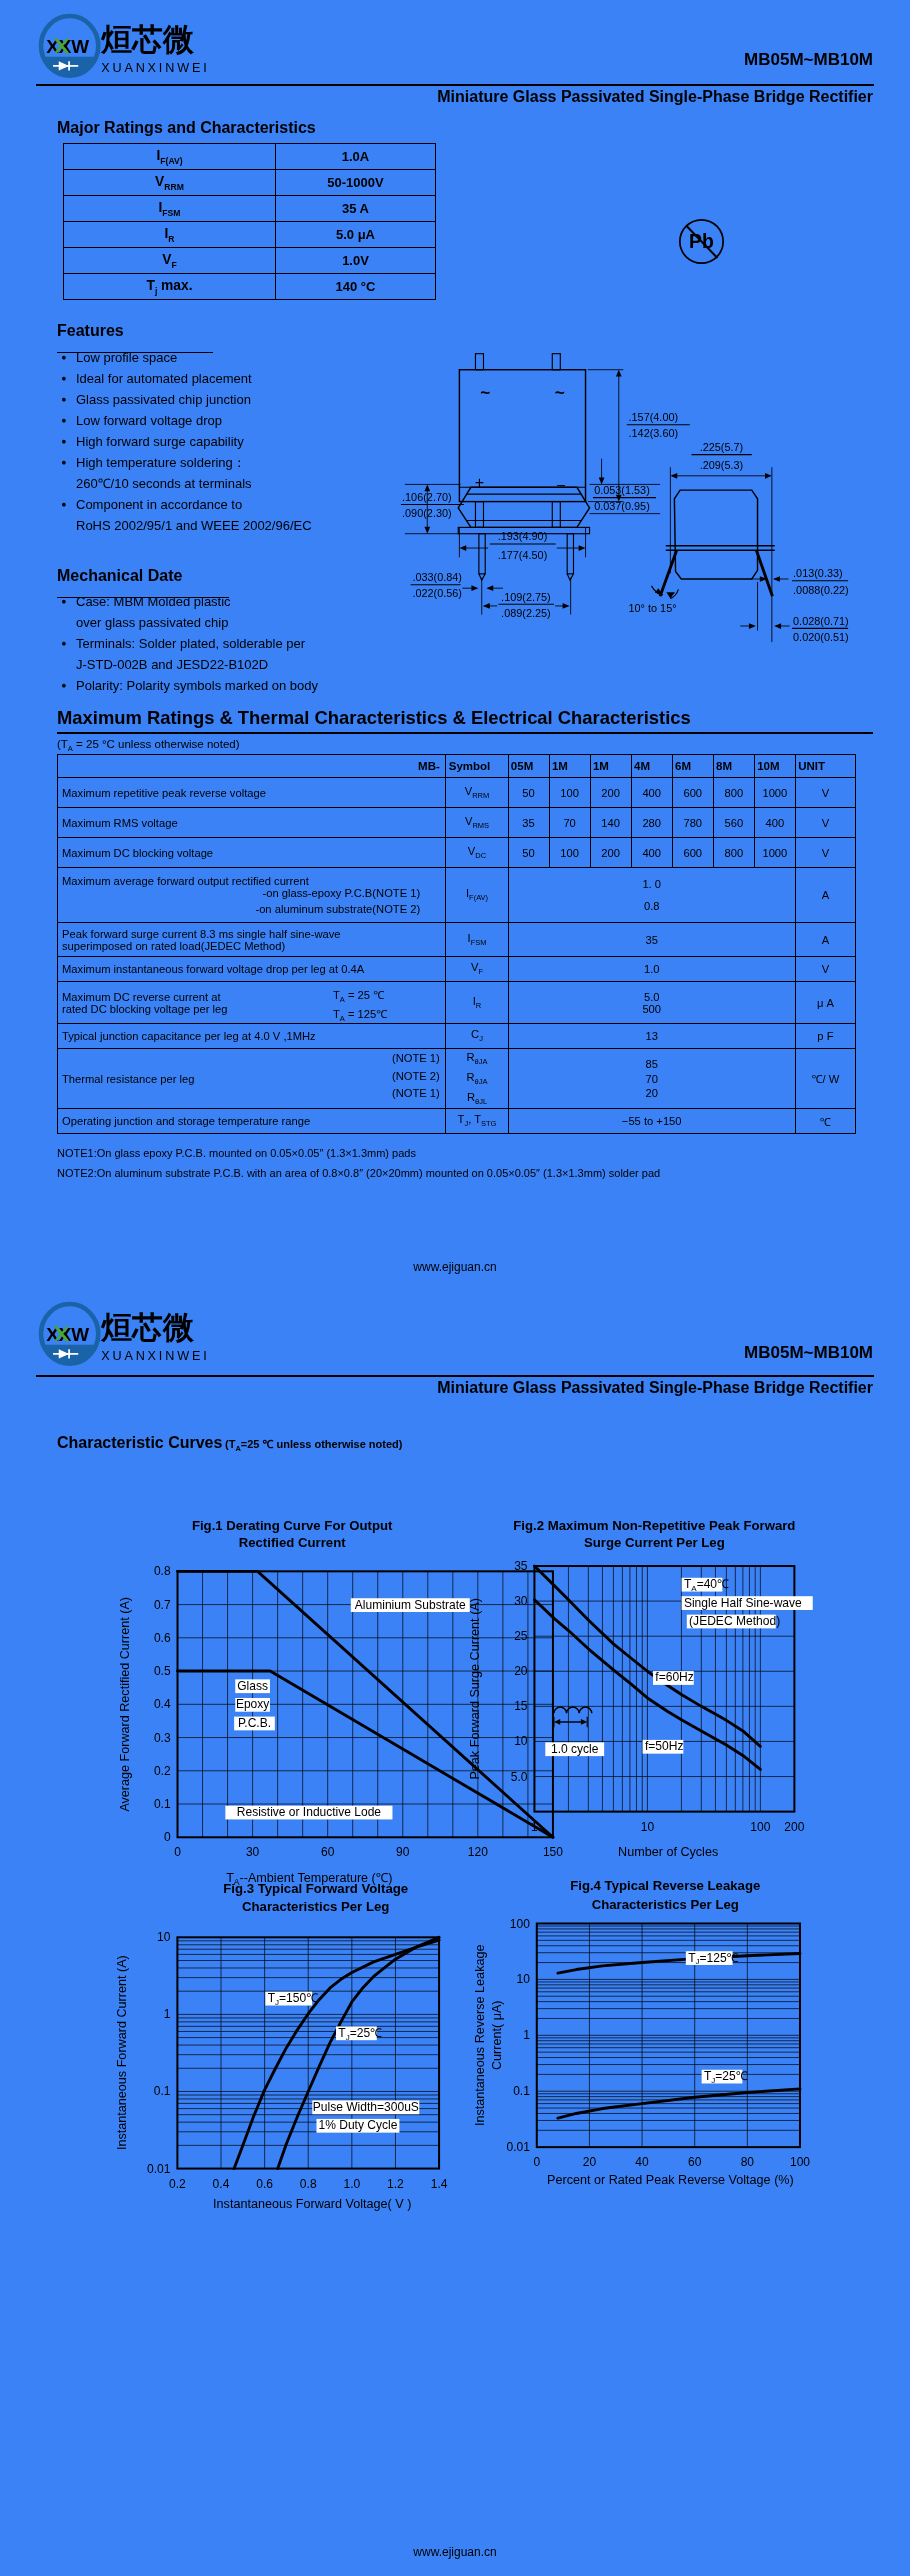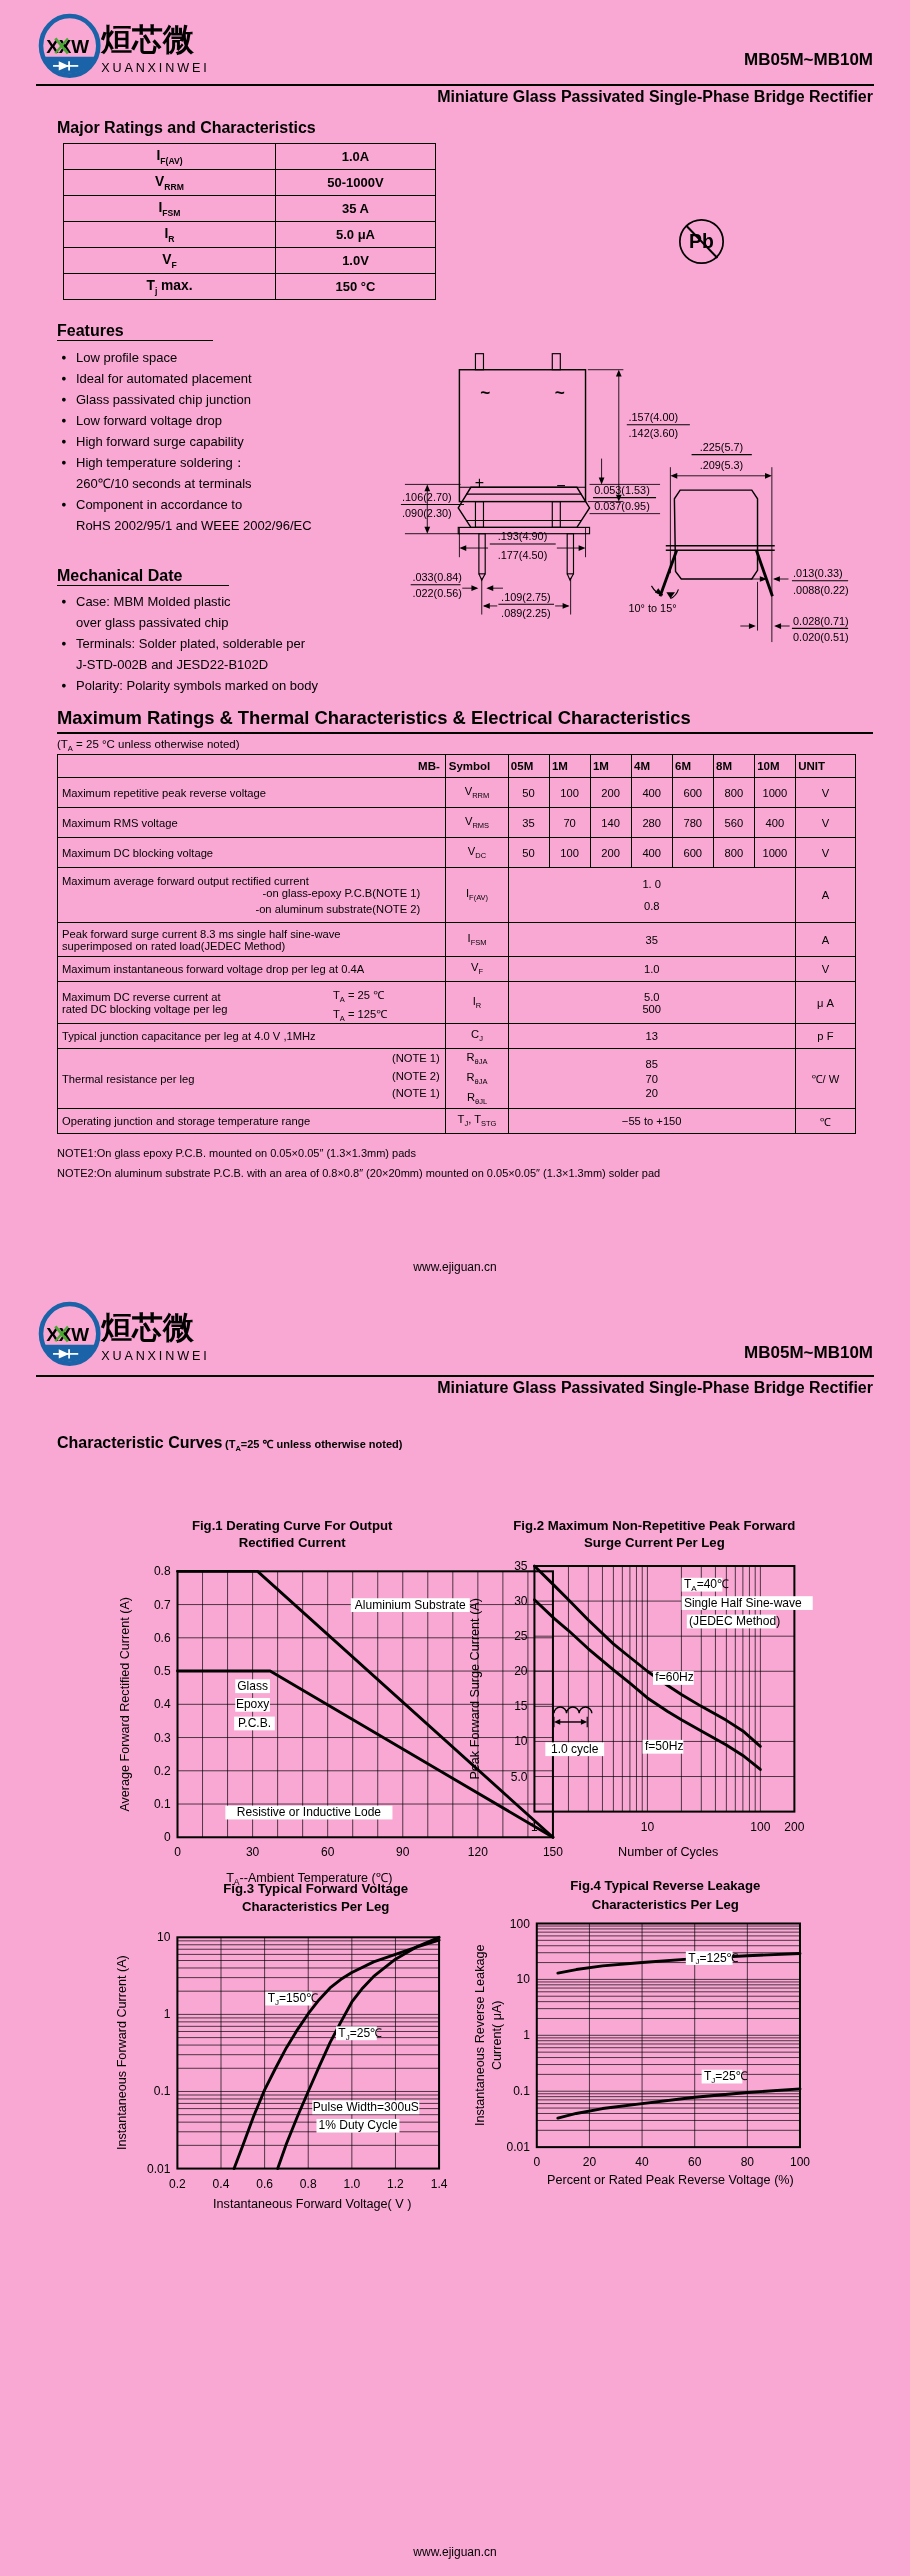--- a/index.html
+++ b/index.html
@@ -1,23 +1,23 @@
 <!DOCTYPE html>
 <html style="font-size:9.2px"><head>
 <meta charset="utf-8">
 <style>
   html,body{margin:0;padding:0;background:#888;}
-  #page{position:relative;width:910px;height:2576px;background:#f9a8d4;color:#000;
+  #page{position:relative;width:910px;height:2576px;background:#3b82f6;color:#000;
         font-family:"Liberation Sans",sans-serif;overflow:hidden;}
   .a{position:absolute;}
   .rule{position:absolute;left:36px;width:838px;height:2.3px;background:#000;}
   .prod{position:absolute;right:37px;font-size:17px;font-weight:bold;letter-spacing:0px;}
   .subt{position:absolute;right:37px;font-size:16px;font-weight:bold;}
   .h2{font-size:16px;font-weight:bold;}
-  .h2u{border-bottom:1.7px solid #000;padding-bottom:0;}
+  .h2u{border-bottom:1.7px solid #000;padding-bottom:12px;}
   .list{font-size:13px;line-height:21px;}
   .li{position:relative;padding-left:17px;}
   .li .b{position:absolute;left:2.3px;top:0;font-size:8.6px;}
   .cont{padding-left:17px;}
   
   table{border-collapse:collapse;border-radius:32px;}
   #ratings{width:373px;}
   #ratings td{border:1.4px solid #000;height:23px;}
   #ratings .rsym{width:209px;text-align:center;font-size:13.8px;font-weight:bold;}
   #ratings .rval{text-align:center;font-size:13px;font-weight:bold;}
@@ -78,21 +78,21 @@
     <tr>
           <td class="rsym"><span>I</span><sub>R</sub><span></span></td>
           <td class="rval">5.0 μA</td>
         </tr>
     <tr>
           <td class="rsym"><span>V</span><sub>F</sub><span></span></td>
           <td class="rval">1.0V</td>
         </tr>
     <tr>
           <td class="rsym"><span>T</span><sub>j</sub><span style="font-size:13.8px"> max.</span></td>
-          <td class="rval">150 °C</td>
+          <td class="rval">140 °C</td>
         </tr>
   </tbody>
     </table>
 
   <svg class="a" style="left:677px;top:217px" width="49" height="49" viewBox="0 0 86 86">
     <circle cx="43" cy="43" r="38" fill="none" stroke="#000" stroke-width="3"></circle>
     <text x="43" y="55" text-anchor="middle" font-size="34" font-weight="bold" font-family="Liberation Serif, serif">Pb</text>
     <line x1="16" y1="15" x2="71" y2="72" stroke="#000" stroke-width="3.5"></line>
   </svg>
 

